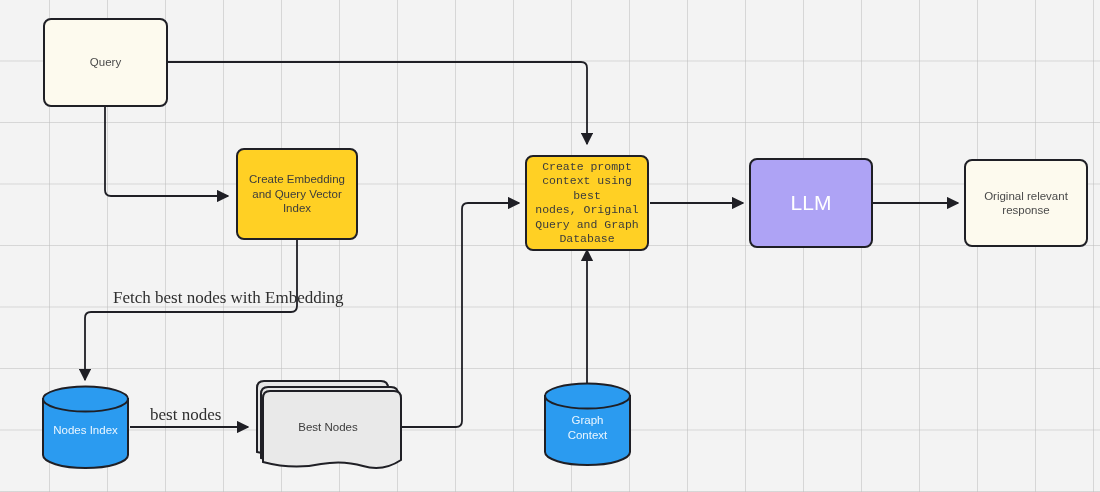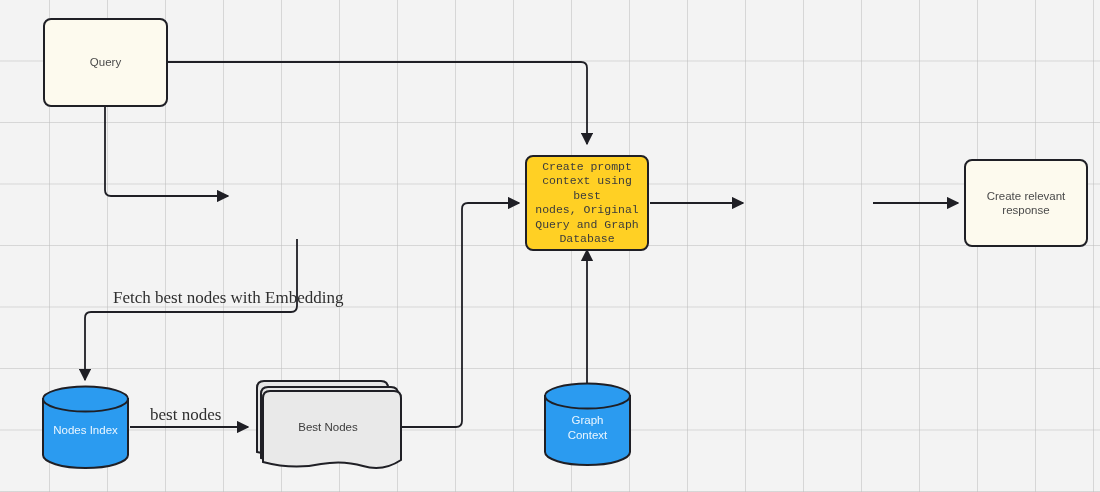--- a/index.html
+++ b/index.html
@@ -117,32 +117,40 @@
 
     <path d="M 650 203 L 743 203" fill="none" stroke="#1f1f25" stroke-width="1.8" marker-end="url(#arrow)"></path>
 
     <path d="M 873 203 L 958 203" fill="none" stroke="#1f1f25" stroke-width="1.8" marker-end="url(#arrow)"></path>
   </svg>
 
   <div class="node rect" style="left:43px; top:18px; width:125px; height:89px; background:#fdfaee;">
     <span class="rect-label label-dark">Query</span>
   </div>
 
+  <div class="node rect" style="left:236px; top:148px; width:122px; height:92px; background:#ffd024;">
+    <span class="rect-label">Create Embedding
+and Query Vector
+Index</span>
+  </div>
 
   <div class="node rect" style="left:525px; top:155px; width:124px; height:96px; background:#ffd024;font-family:Liberation Mono, monospace;">
     <span class="rect-label">Create prompt
 context using best
 nodes, Original
 Query and Graph
 Database</span>
   </div>
 
+  <div class="node rect" style="left:749px; top:158px; width:124px; height:90px; background:#aea3f5;">
+    <span class="rect-label label-white">LLM</span>
+  </div>
 
   <div class="node rect" style="left:964px; top:159px; width:124px; height:88px; background:#fdfaee;">
-    <span class="rect-label label-dark">Create relevant
+    <span class="rect-label label-dark">Original relevant
 response</span>
   </div>
 
   <div class="cylinder" style="left:41px; top:385px; width:89px; height:84px;">
     <svg width="89" height="84" viewBox="0 0 89 84" xmlns="http://www.w3.org/2000/svg">
       <path d="M 2 14 L 2 70 A 42.5 13 0 0 0 87 70 L 87 14 Z" fill="#2b9bf0" stroke="#1f1f25" stroke-width="2"></path>
       <ellipse cx="44.5" cy="14" rx="42.5" ry="12.5" fill="#2b9bf0" stroke="#1f1f25" stroke-width="2"></ellipse>
     </svg>
     <div class="cyl-text label-cyl" style="top:38px;">Nodes Index</div>
   </div>

